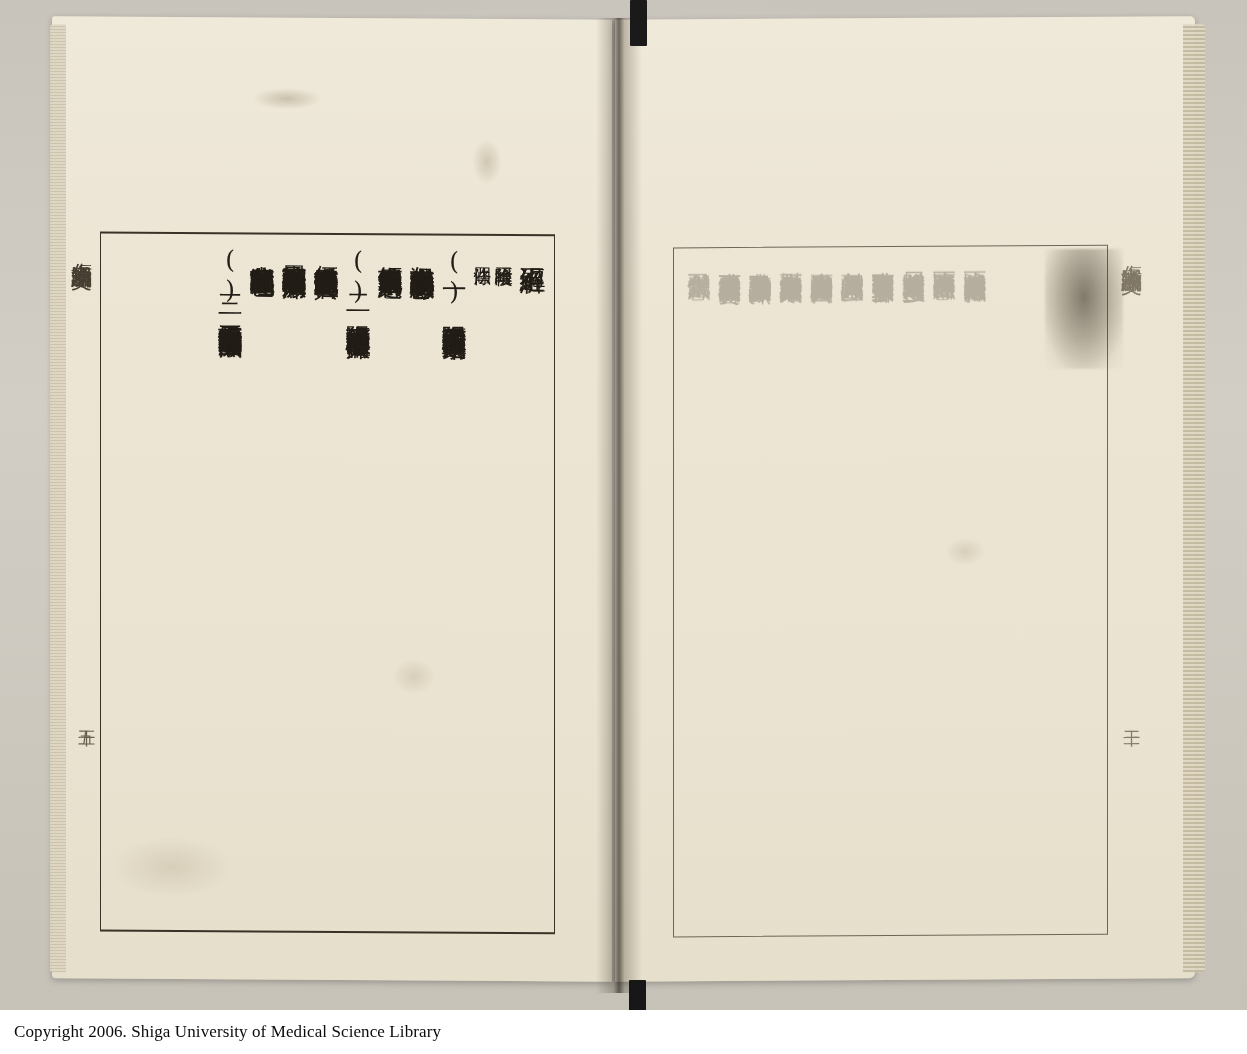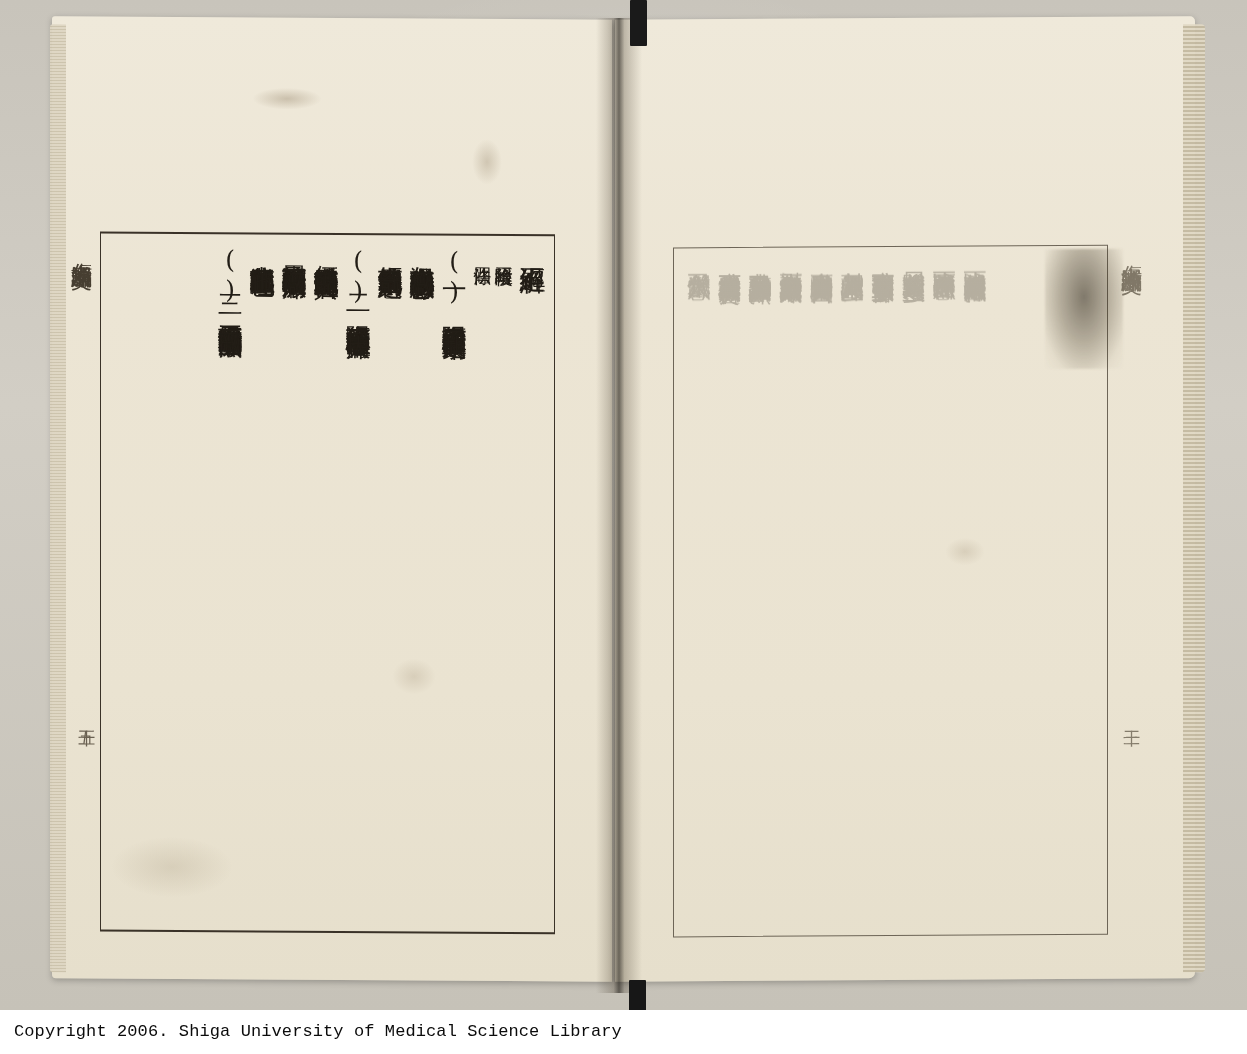--- a/index.html
+++ b/index.html
@@ -257,21 +257,21 @@
     background: radial-gradient(ellipse at 50% 40%, rgba(40,32,20,0.55) 0%, rgba(60,50,32,0.30) 45%, rgba(90,78,52,0.05) 80%, rgba(0,0,0,0) 100%);
     filter: blur(1.2px);
     pointer-events: none;
   }
 
   
   #caption {
     position: absolute;
     left: 14px;
     top: 1022px;
-    font-family: Liberation Mono, monospace;
+    font-family: Liberation Serif, serif;
     font-size: 17px;
     color: #0b0b0b;
     letter-spacing: 0.1px;
   }
 </style>
 </head>
 <body>
 
 <div id="photo">
 

